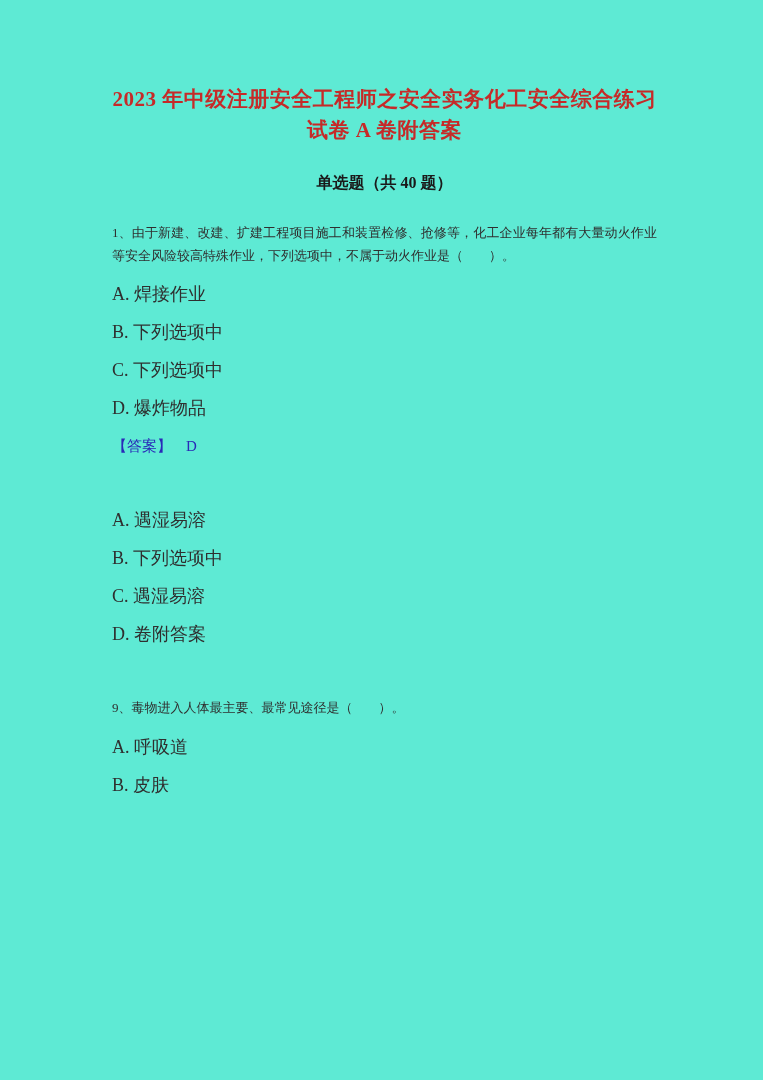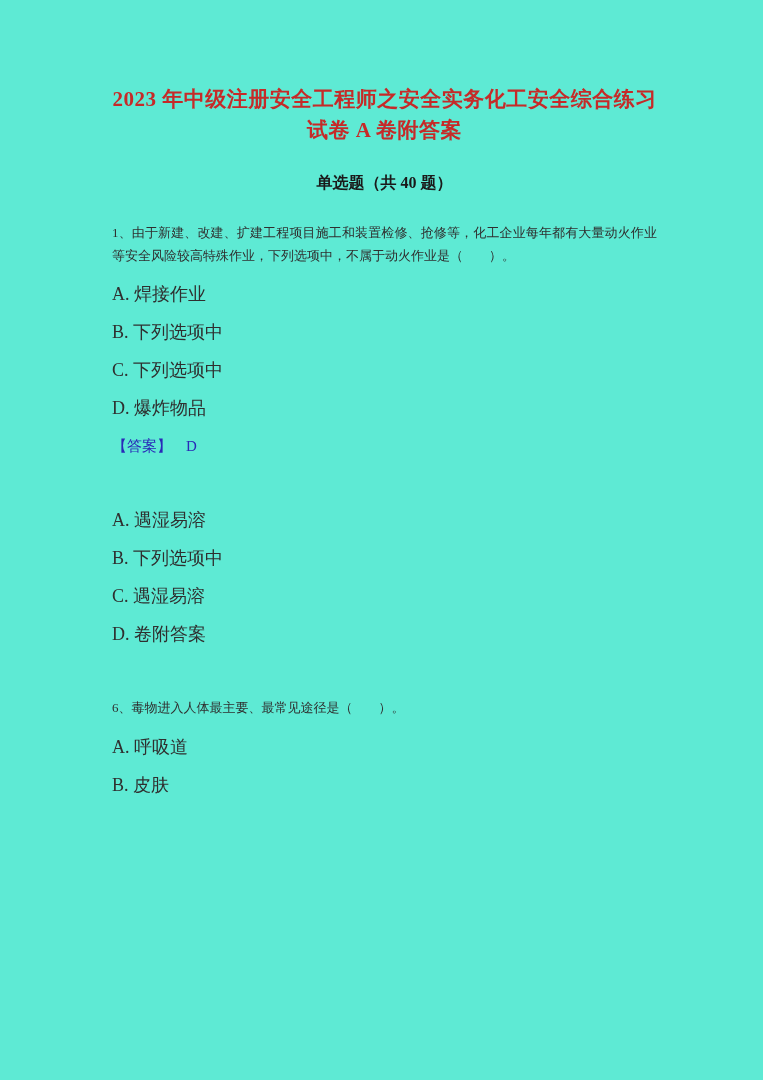--- a/index.html
+++ b/index.html
@@ -79,18 +79,18 @@
         <p class="option-line"><span>D</span>. <span>爆炸物品</span></p>
         <p class="answer-line" style="color: rgb(42, 42, 184);"><span>【答案】</span><span class="answer-value">D</span></p>
       </section>
       <section class="question-block">
         <p class="option-line"><span>A</span>. <span>遇湿易溶</span></p>
         <p class="option-line"><span>B</span>. <span>下列选项中</span></p>
         <p class="option-line"><span>C</span>. <span>遇湿易溶</span></p>
         <p class="option-line"><span>D</span>. <span>卷附答案</span></p>
       </section>
       <section class="question-block">
-        <p class="question-text">6、毒物进入人体最主要、最常见途径是（　　）。</p>
+        <p class="question-text">9、毒物进入人体最主要、最常见途径是（　　）。</p>
         <p class="option-line"><span>A</span>. <span>呼吸道</span></p>
         <p class="option-line"><span>B</span>. <span>皮肤</span></p>
       </section>
     </div>
 </main>
 
 </body></html>

